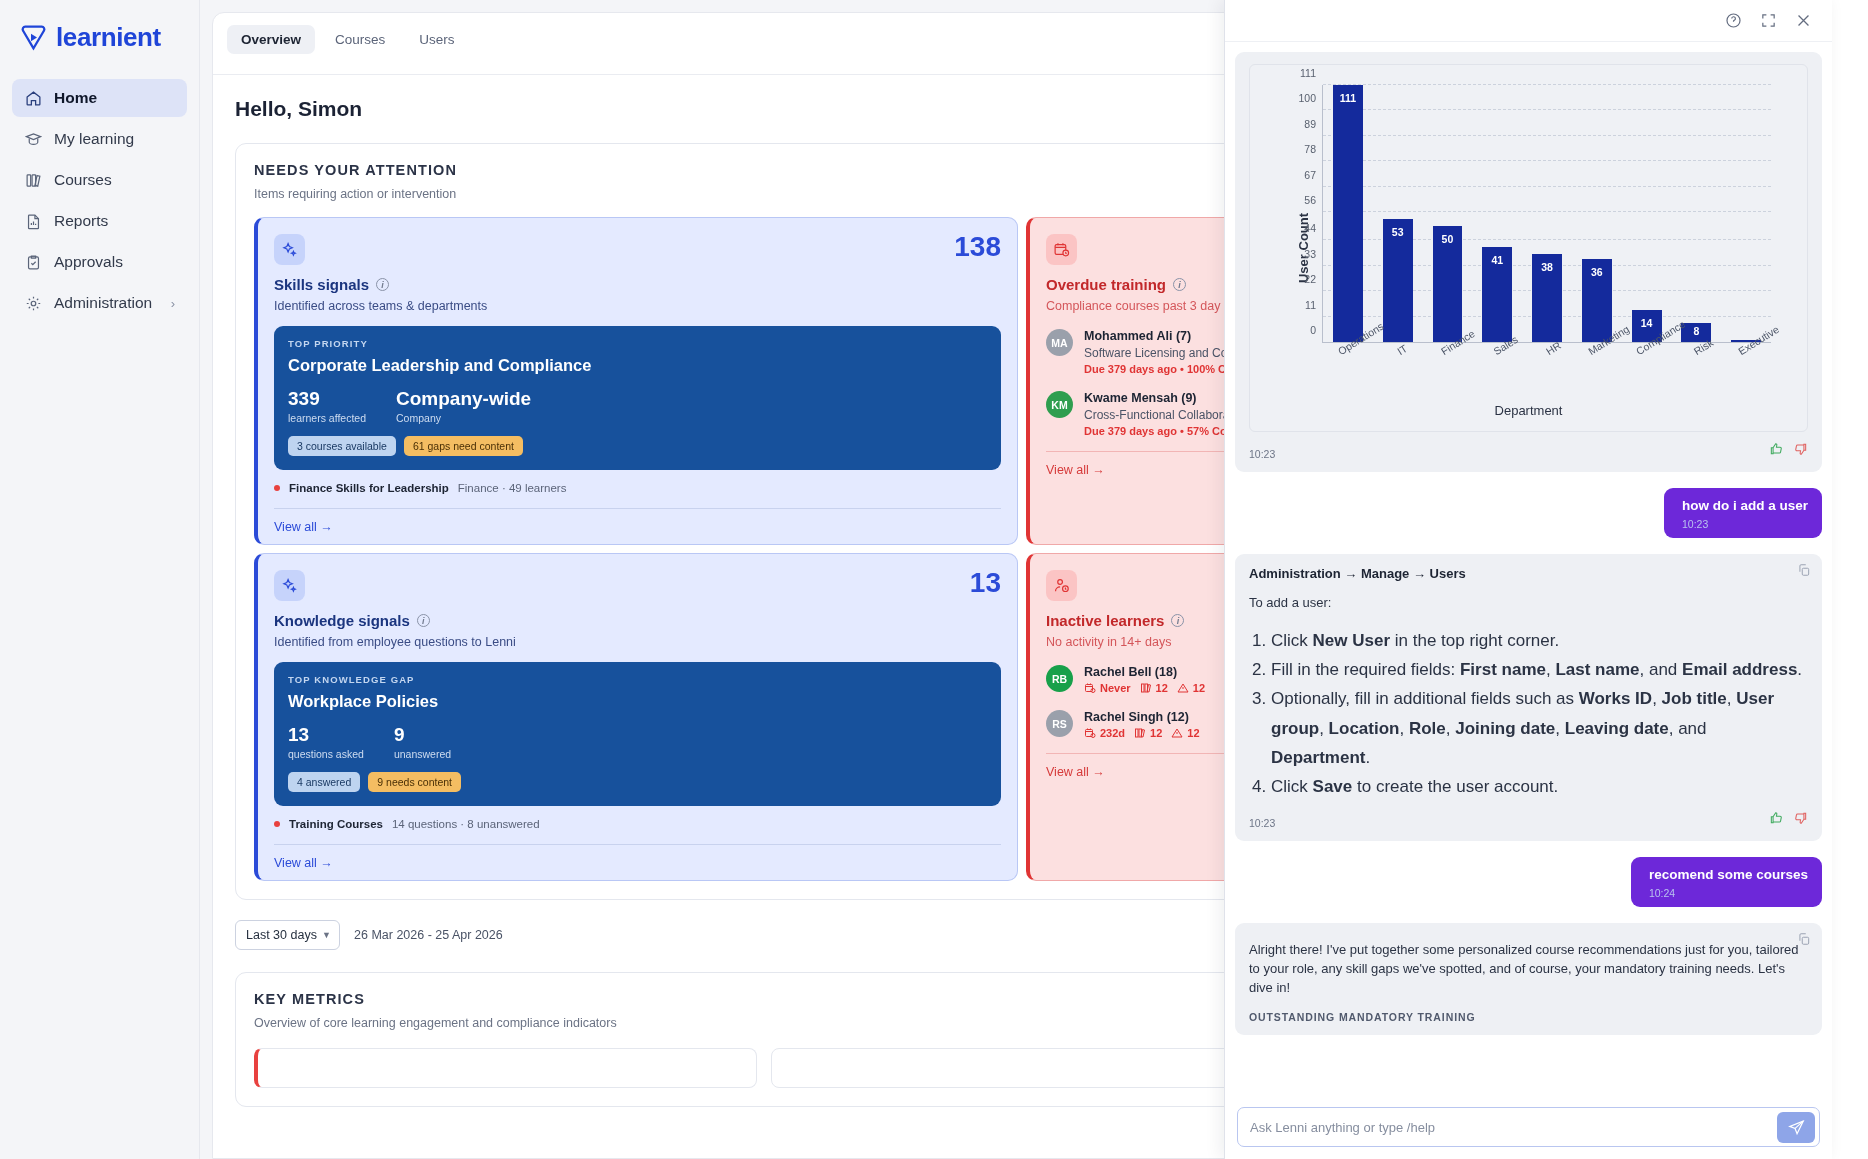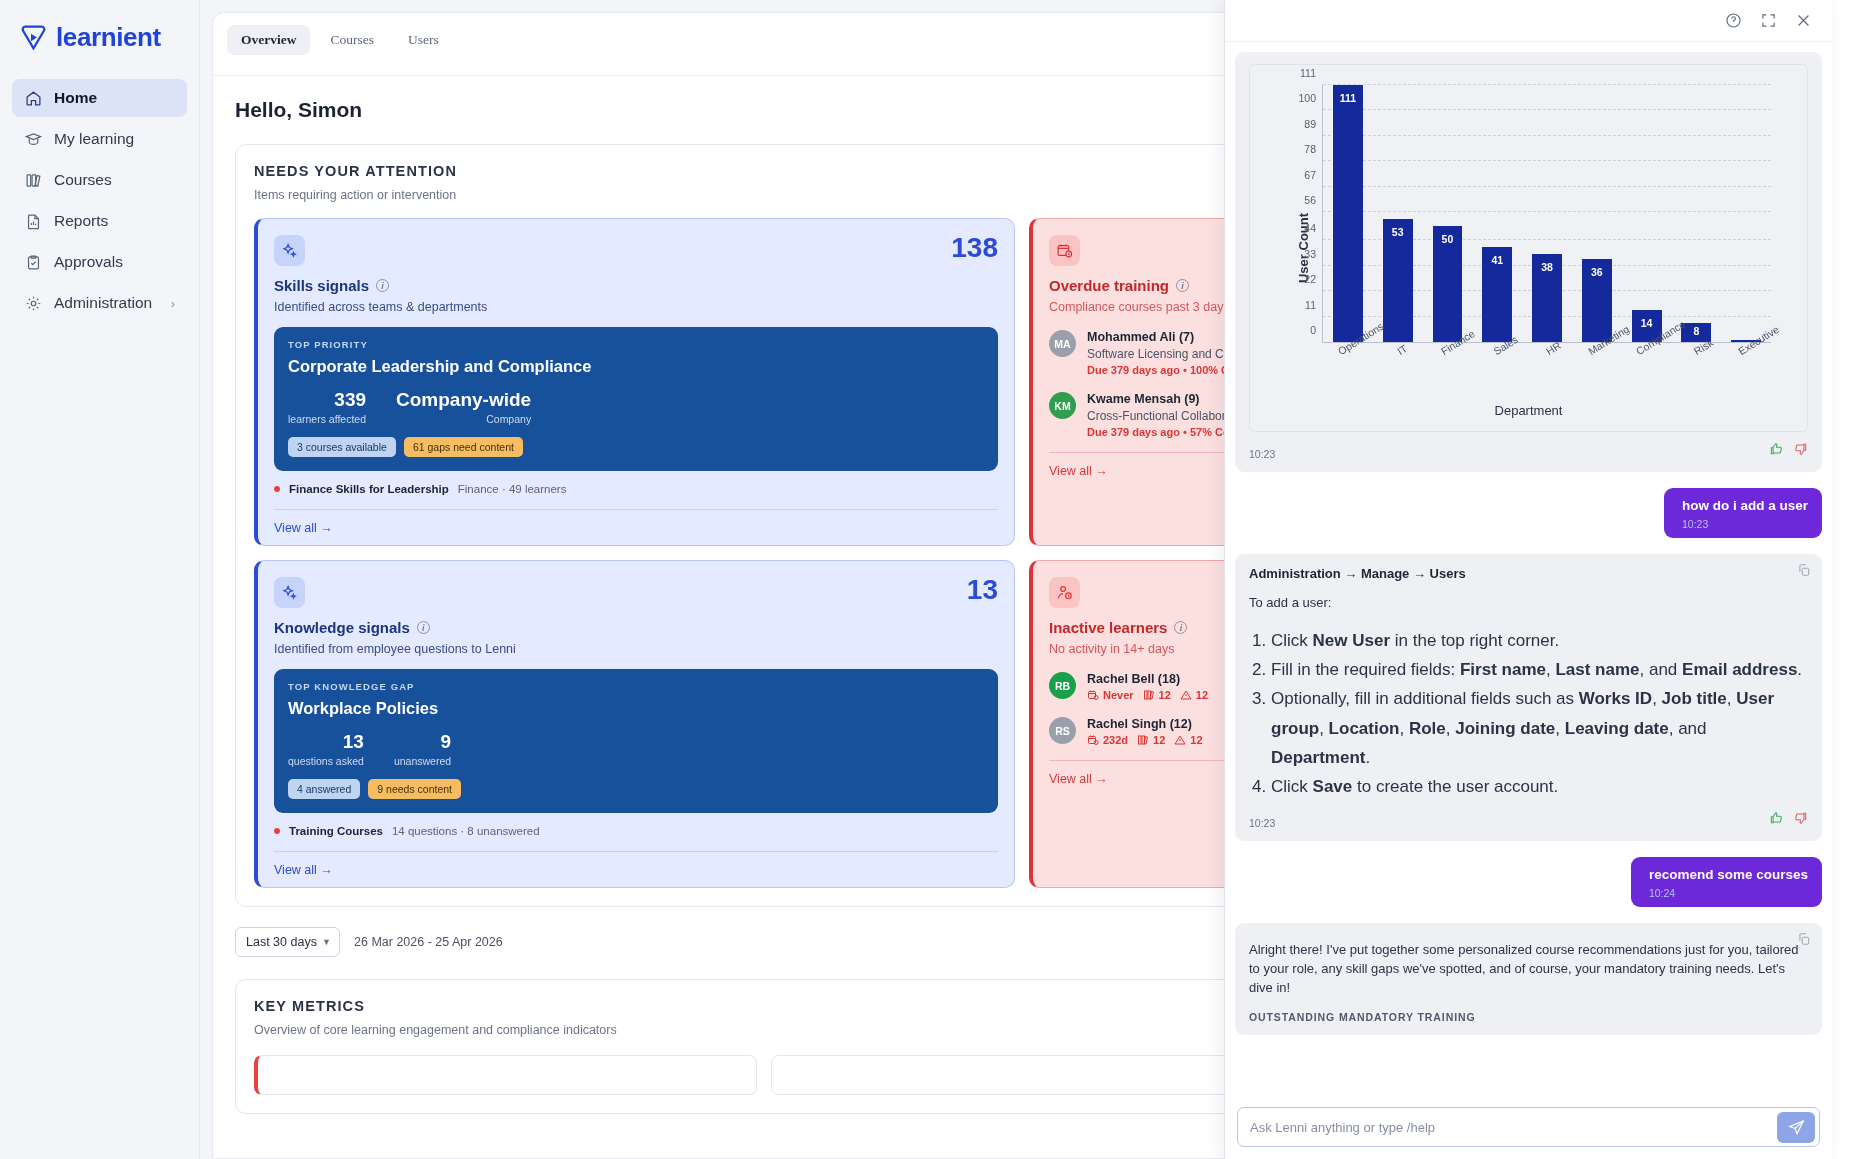--- a/index.html
+++ b/index.html
@@ -31,33 +31,33 @@
   .nav-item.active .nav-ico { color: #2a3f7d; }
   .nav-chev { position: absolute; right: 12px; font-size: 13px; color: #8b93a5; }
 
   
   .main { flex: 1; height: 1159px; background: #f4f5f8; padding: 12px 0 0 12px; overflow: hidden; position: relative; }
   .panel {
     background: #fff; border: 1px solid #e6e8ee; border-radius: 12px 0 0 0;
     height: 1147px; width: 100%;
     padding: 0; overflow: hidden;
   }
-  .tabs { display: flex; gap: 6px; padding: 12px 14px 12px 14px; border-bottom: 1px solid #eaecf1; font-family: Liberation Serif, serif; }
+  .tabs { display: flex; gap: 6px; padding: 12px 14px 12px 14px; border-bottom: 1px solid #eaecf1; }
   .tab { padding: 7px 14px; font-size: 13.5px; border-radius: 7px; color: #5b6479; cursor: pointer; margin-bottom: 8px; }
   .tab.active { background: #eef0f5; color: #1d2433; font-weight: 600; }
   .greeting { font-size: 21px; font-weight: 700; color: #1b2234; padding: 22px 22px 0 22px; }
 
   .section-card {
     margin: 22px 22px 0 22px; border: 1px solid #e4e7ee; border-radius: 11px;
     background: #fff; padding: 18px 18px 18px 18px;
   }
   .section-title { font-size: 14.5px; font-weight: 700; letter-spacing: 1.1px; color: #2b3347; }
   .section-sub { font-size: 12.5px; color: #6b7385; margin-top: 9px; }
 
-  .cards-grid { display: grid; grid-template-columns: 1fr 1fr; gap: 14px; margin-top: 16px; }
+  .cards-grid { display: grid; grid-template-columns: 1fr 1fr; gap: 8px; margin-top: 16px; }
 
   .signal-card { border-radius: 10px; padding: 16px 16px 10px 16px; position: relative; }
   .signal-card.blue { background: #e4eaff; border: 1px solid #b9c7f5; border-left: 4px solid #2b4bd8; }
   .signal-card.red  { background: #fce0e0; border: 1px solid #f0a8a8; border-left: 4px solid #e03434; }
 
   .sig-badgeico { width: 31px; height: 31px; border-radius: 8px; display: flex; align-items: center; justify-content: center; }
   .sig-badgeico.blue { background: #c6d3fb; color: #2b4bd8; }
   .sig-badgeico.red { background: #fbc4c4; color: #e03434; }
   .sig-bignum { position: absolute; right: 16px; top: 13px; font-size: 28px; font-weight: 700; }
   .sig-bignum.blue { color: #2b4bd8; }
@@ -66,21 +66,21 @@
   .sig-title.blue { color: #1b357f; }
   .sig-title.red { color: #c2282a; }
   .info-i { width: 13px; height: 13px; border-radius: 50%; border: 1px solid #8a93a8; color: #737c90; font-size: 9px; display: inline-flex; align-items: center; justify-content: center; font-style: italic; font-weight: 700; }
   .sig-sub { font-size: 12.5px; margin-top: 6px; }
   .sig-sub.blue { color: #3a4c85; }
   .sig-sub.red { color: #d4565a; }
 
   .hero { background: #17519c; border-radius: 9px; margin-top: 13px; padding: 12px 14px 14px 14px; color:#fff; }
   .hero-kicker { font-size: 9.5px; letter-spacing: 1.1px; font-weight: 700; color: #c3d6f0; }
   .hero-title { font-size: 16.5px; font-weight: 700; margin-top: 7px; }
-  .hero-stats { display: flex; gap: 30px; margin-top: 13px; text-align: right; }
+  .hero-stats { display: flex; gap: 30px; margin-top: 13px; }
   .hero-num { font-size: 19px; font-weight: 700; }
   .hero-lbl { font-size: 10.5px; color: #cedcf0; margin-top: 2px; }
   .hero-chips { display: flex; gap: 8px; margin-top: 12px; }
   .chip { font-size: 10.5px; padding: 4px 9px; border-radius: 5px; }
   .chip.light { background: #bed4f0; color: #15355f; }
   .chip.amber { background: #f4bd62; color: #4a3006; }
 
   .list-row { display: flex; align-items: center; gap: 9px; margin-top: 12px; font-size: 11.5px; }
   .dot-red { width: 6px; height: 6px; border-radius: 50%; background: #e8413f; flex: 0 0 6px; }
   .lr-name { font-weight: 700; color: #1d2433; }

